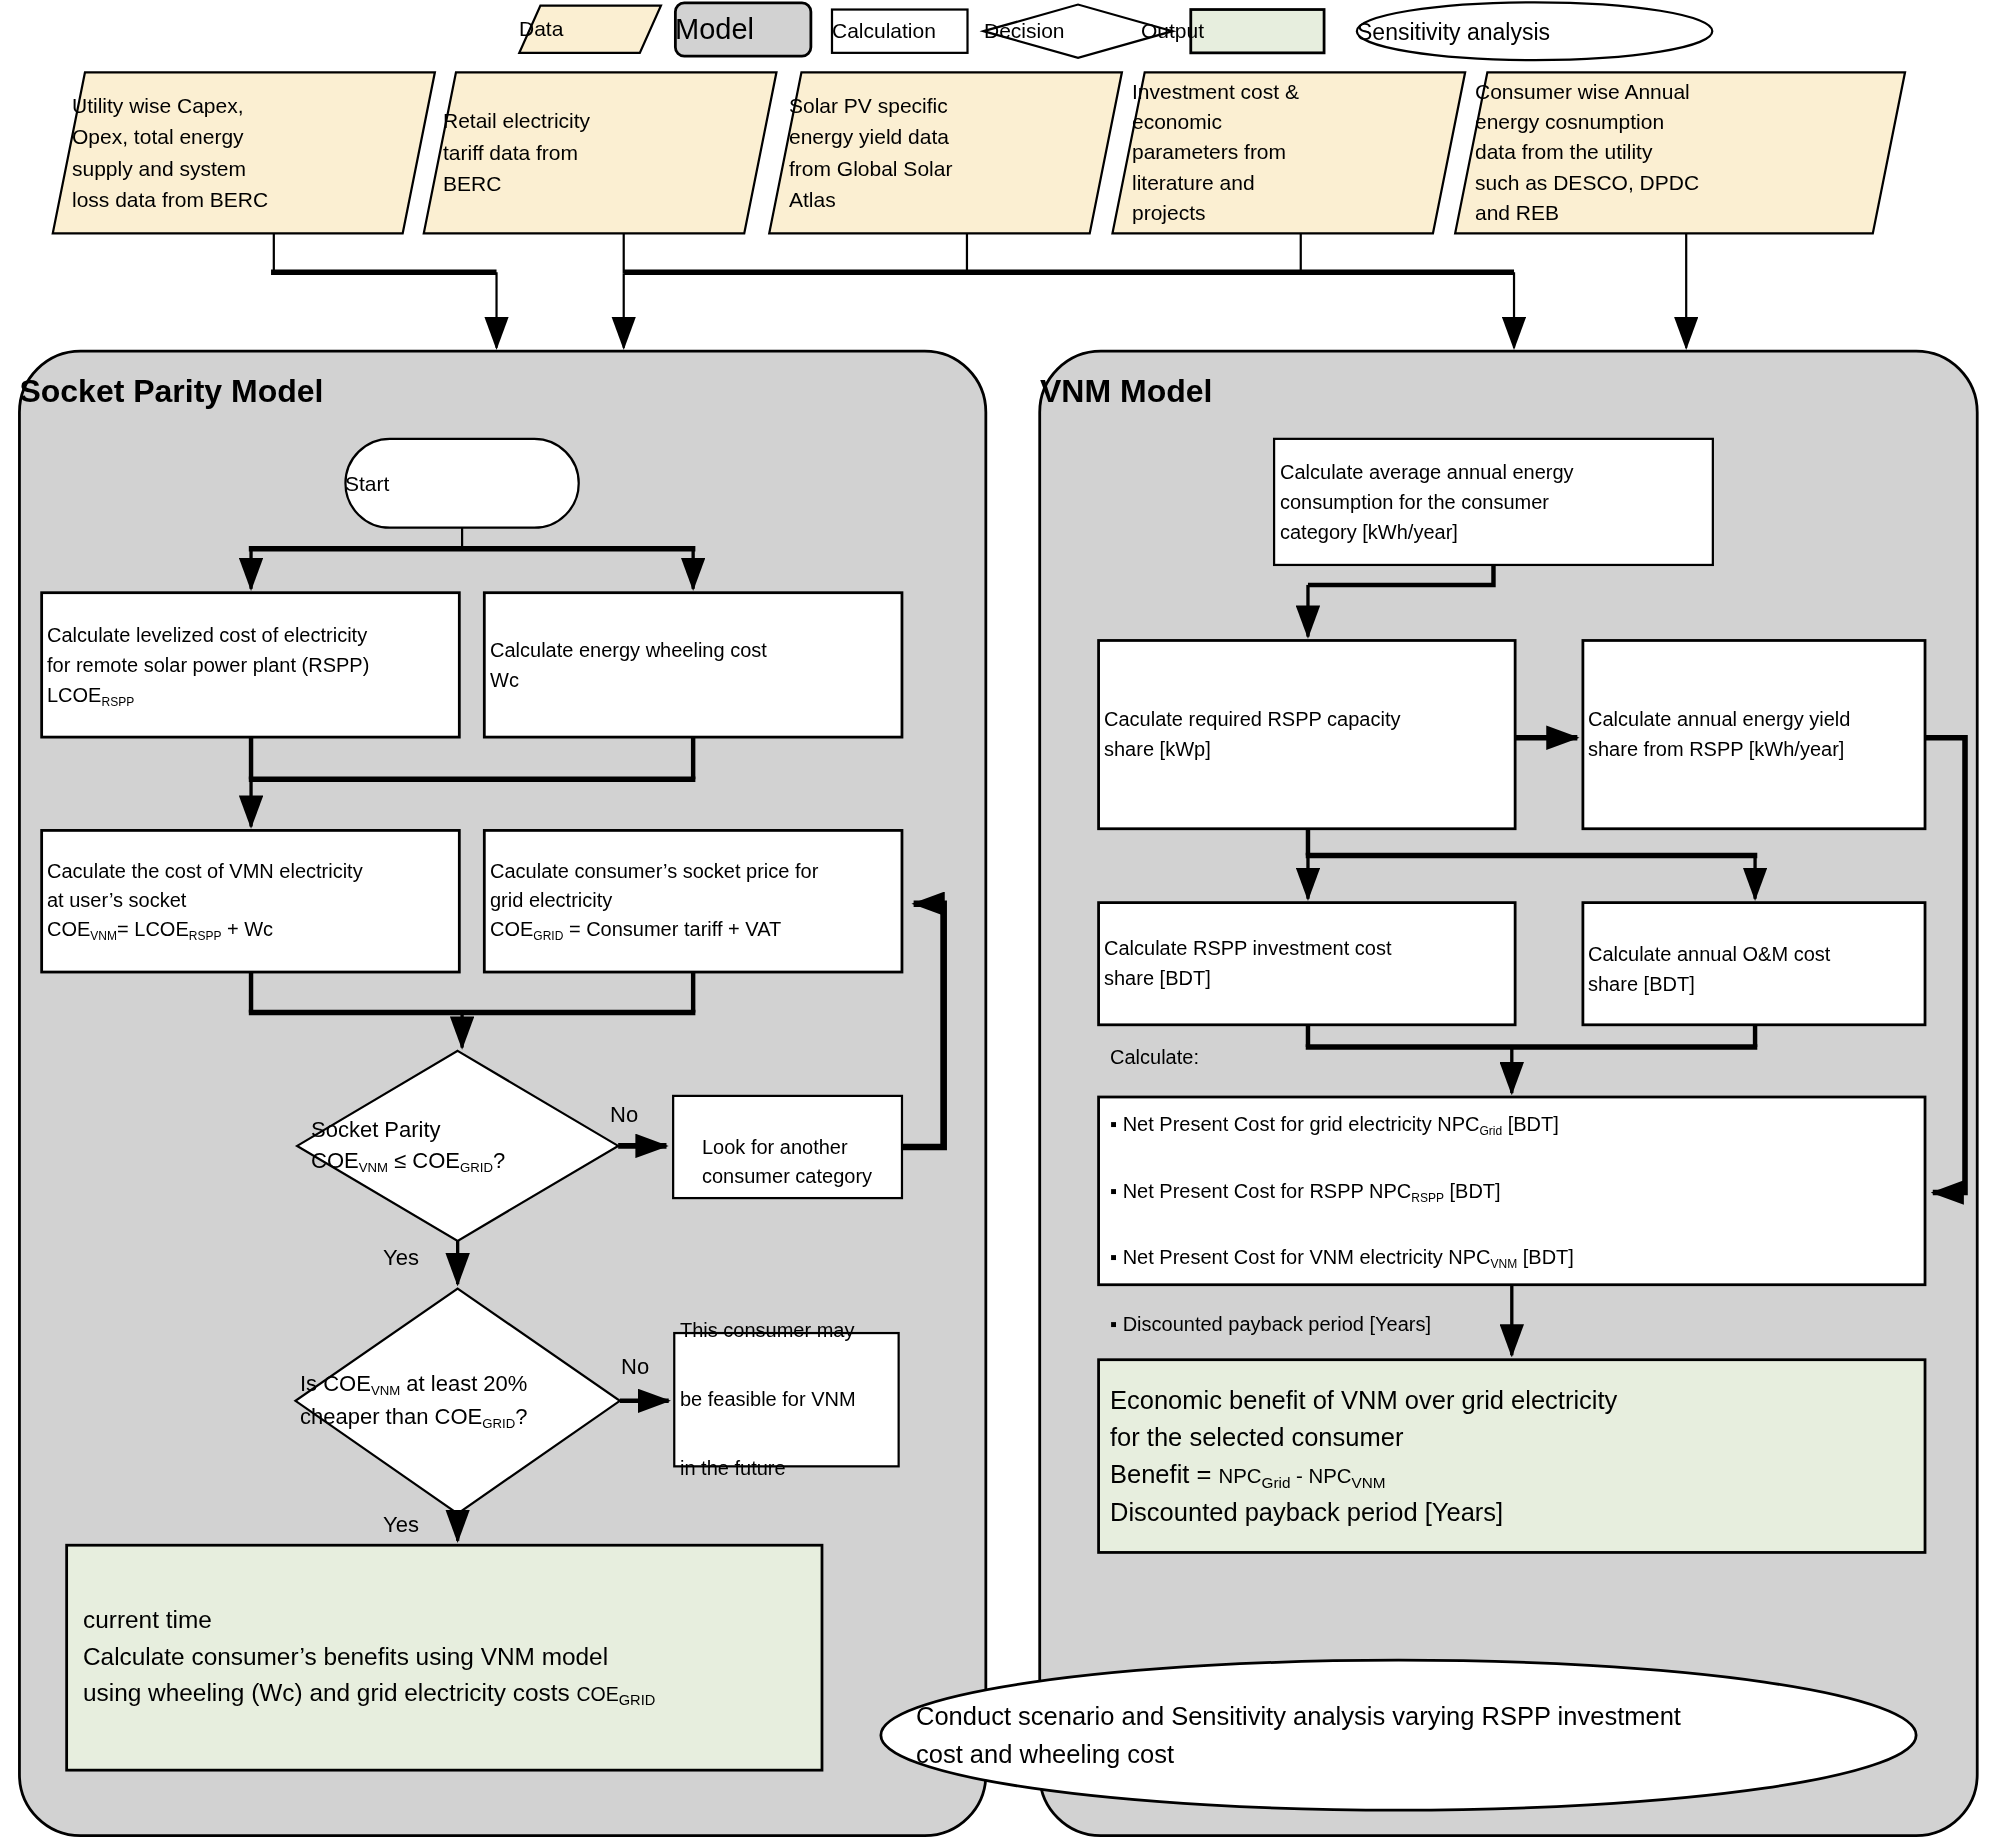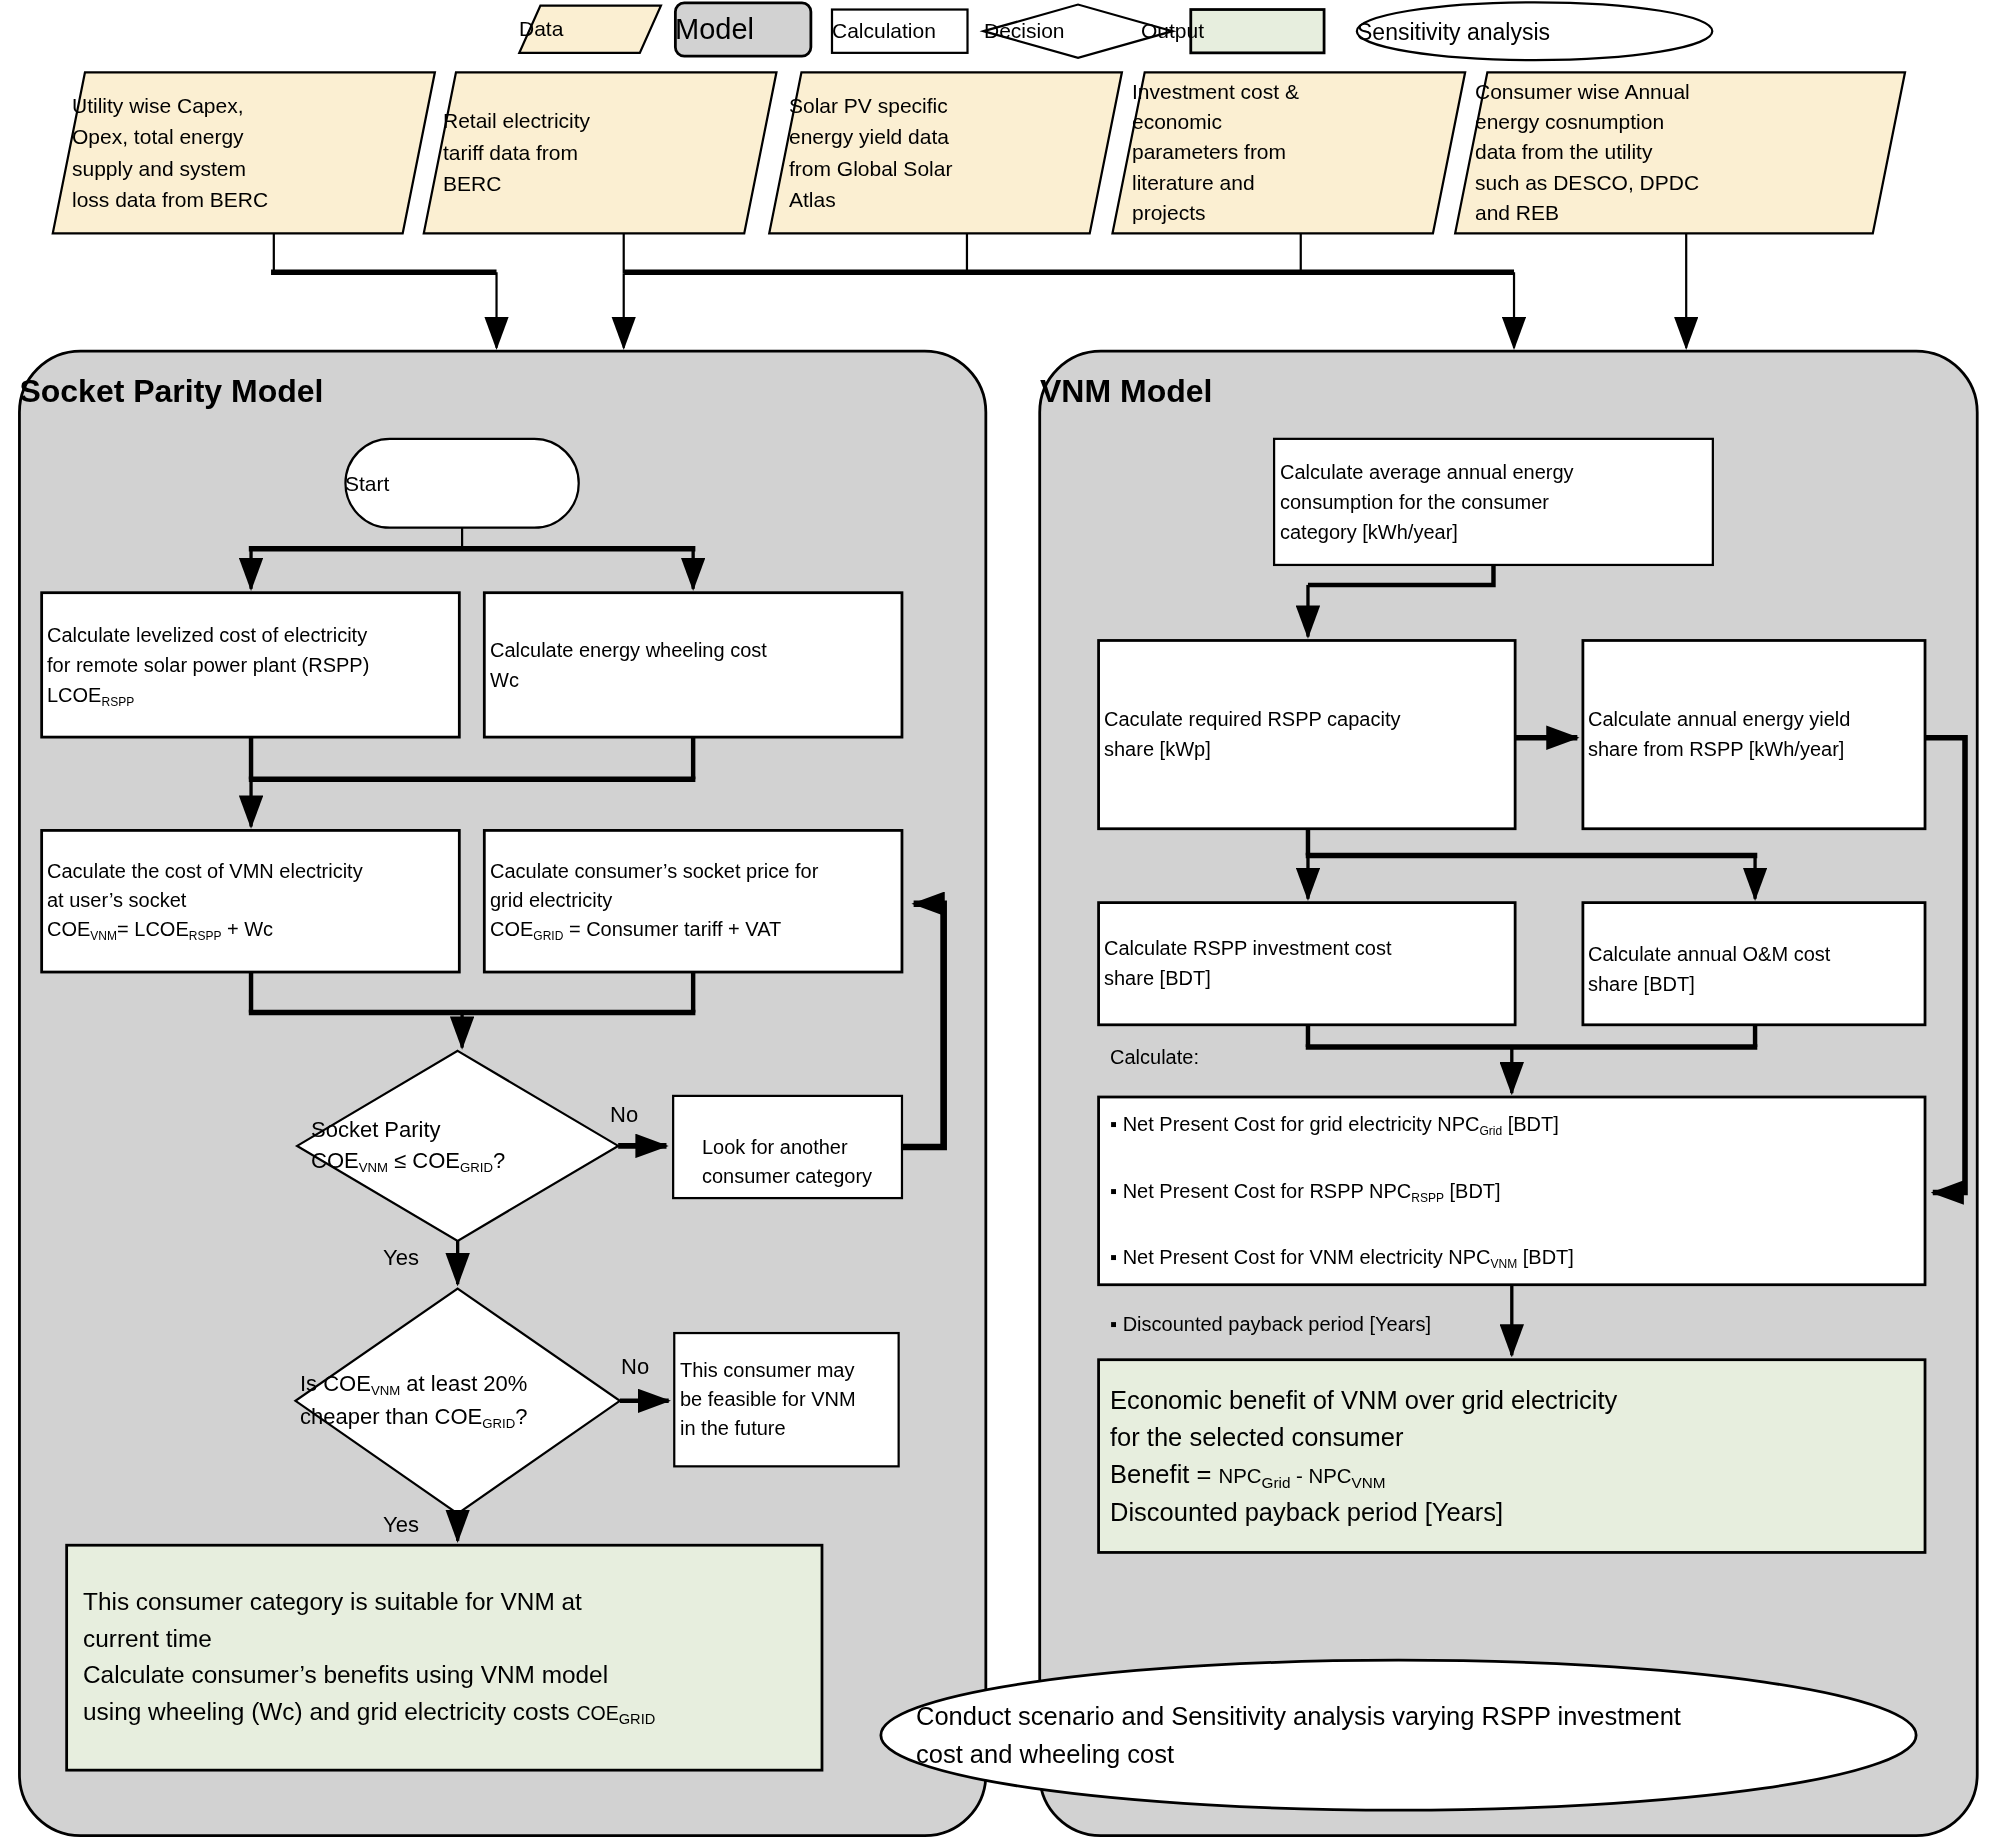--- a/index.html
+++ b/index.html
@@ -212,31 +212,30 @@
     <div class="ln">Yes</div>
     </div>
 
   <div class="lbl f40" style="left:300px;top:1333px;width:315px;height:136px;">
     <div class="ln"><span>Is COE</span><span class="sub">VNM</span><span> at least 20%</span></div>
     <div class="ln"><span>cheaper  than  COE</span><span class="sub">GRID</span><span>?</span></div>
     </div>
   <div class="lbl f40" style="left:621px;top:1351px;width:50px;height:31px;">
     <div class="ln">No</div>
     </div>
-  <div class="lbl f36 lh52" style="left:680px;top:1333px;width:213px;height:133px;">
+  <div class="lbl f36 lh52" style="left:680px;top:1333px;width:213px;height:133px;gap:40px;">
     <div class="ln">This consumer may</div>
     <div class="ln">be feasible for VNM</div>
     <div class="ln">in the future</div>
     </div>
   <div class="lbl f40" style="left:383px;top:1508px;width:62px;height:33px;">
     <div class="ln">Yes</div>
     </div>
 
   <div class="lbl f44" style="left:83px;top:1545px;width:722px;height:225px;">
-    <div class="ln">This consumer category is suitable for VNM at</div>
     <div class="ln">current time</div>
     <div class="ln">Calculate consumer’s benefits using VNM model</div>
     <div class="ln"><span>using wheeling (Wc) and grid electricity costs </span><span class="small">COE</span><span class="sub">GRID</span></div>
     </div>
 
   <div class="lbl title" style="left:1040px;top:367px;width:937px;height:50px;">
     <div class="ln">VNM Model</div>
     </div>
 
   <div class="lbl f36 lh54" style="left:1280px;top:439px;width:428px;height:126px;">

